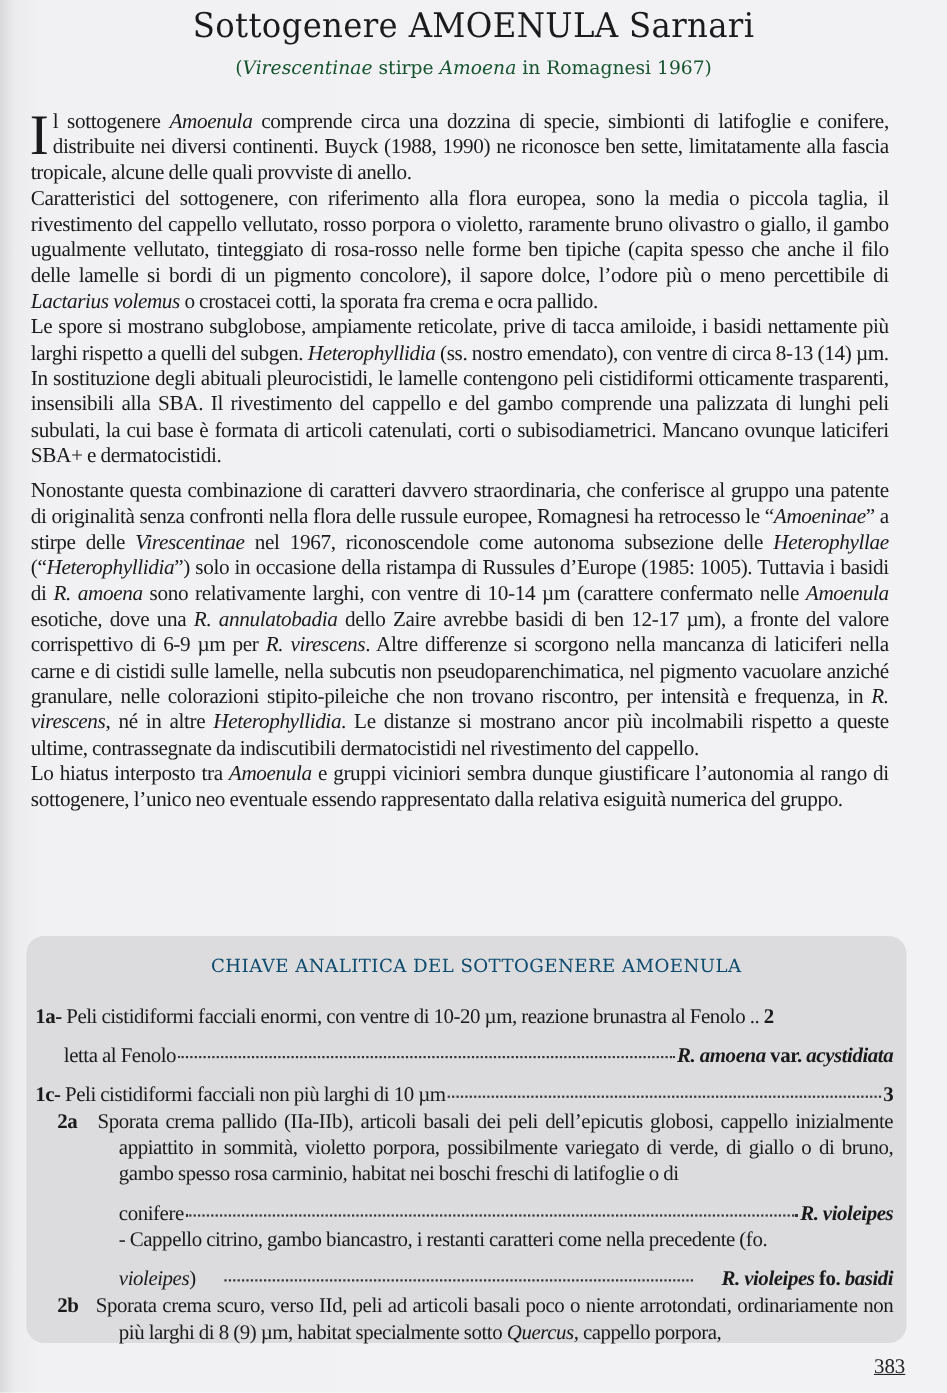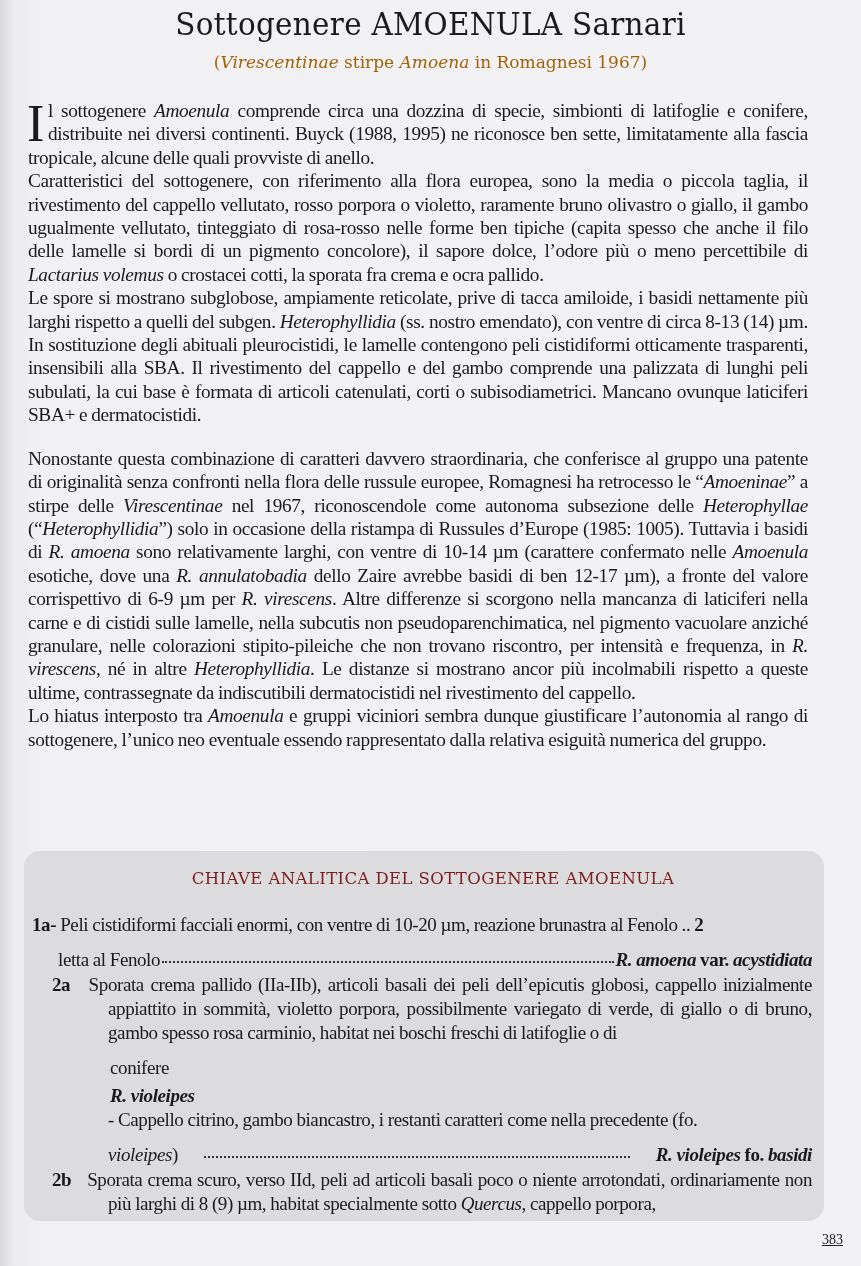--- a/index.html
+++ b/index.html
@@ -15,73 +15,73 @@
     position: absolute; left: 0; width: 861px; top: 6px;
     text-align: center;
     font-family: "DejaVu Serif", serif;
     font-size: 31px; letter-spacing: 0.3px; color: #1b1b1b;
     transform: scaleX(0.95);
   }
   .subtitle {
     position: absolute; left: 0; width: 861px; top: 52px;
     text-align: center;
     font-family: "DejaVu Serif", serif;
-    font-size: 17px; color: #a16207;
+    font-size: 17px; color: #14532d;
   }
   .body-text {
     position: absolute; left: 28px; width: 780px; top: 99px;
     font-size: 19.3px; line-height: 23.4px; text-align: justify;
     letter-spacing: -0.35px; word-spacing: -0.4px;
   }
   .body-text p { margin: 0; }
-  .body-text p.gap { margin-top: 20px; }
+  .body-text p.gap { margin-top: 8px; }
   .dropcap {
     float: left; font-size: 52px; line-height: 42px; margin: 4px 4px 0 -1px;
     font-family: "Liberation Serif", serif;
   }
   .key-box {
     position: absolute; left: 24px; top: 851px; width: 800px; height: 370px;
     background: #dcdcde;
     border-radius: 16px;
   }
   .key-title {
     position: absolute; left: 0; width: 818px; top: 18px; text-align: center;
-    font-family: "DejaVu Serif", serif; font-size: 16.5px; letter-spacing: 0.4px; color: #7f1d1d;
+    font-family: "DejaVu Serif", serif; font-size: 16.5px; letter-spacing: 0.4px; color: #0c4a6e;
   }
   .key-body {
     position: absolute; left: 8px; top: 62px; width: 780px;
     font-size: 19px; line-height: 24.3px; letter-spacing: -0.4px; word-spacing: -0.3px;
   }
   .entry { position: relative; }
   .entry .lbl { font-weight: bold; }
   .row-line { display: flex; align-items: baseline; white-space: nowrap; margin-top: 11px; }
   .row-line .txt { flex: 0 0 auto; }
   .row-line .dots {
     flex: 1 1 auto; overflow: hidden; margin: 0 2px;
     border-bottom: 2px dotted #333; height: 1px; align-self: baseline; transform: translateY(-3px);
   }
   .row-line .res { flex: 0 0 auto; font-weight: bold; }
   .ind1 { padding-left: 26px; }
   .sub2 { padding-left: 20px; }
   .justify { text-align: justify; font-family: Liberation Serif, serif; }
   .pagenum {
-    position: absolute; right: 18px; top: 1232px; font-size: 14px; color: #222; text-decoration: underline;
+    position: absolute; right: 38px; top: 1232px; font-size: 19px; color: #222; text-decoration: underline;
   }
   i, em { font-style: italic; }
 </style>
 </head>
 <body>
 
 <div class="page">
 
   <div class="title">Sottogenere AMOENULA Sarnari</div>
   <div class="subtitle"><span>(</span><i>Virescentinae</i><span> stirpe </span><i>Amoena</i><span> in Romagnesi 1967)</span></div>
 
   <div class="body-text">
-    <p><span class="dropcap">I</span><span>l sottogenere </span><i>Amoenula</i><span> comprende circa una dozzina di specie, simbionti di latifoglie e conifere, distribuite nei diversi continenti. Buyck (1988, 1995) ne riconosce ben sette, limitatamente alla fascia tropicale, alcune delle quali provviste di anello.</span></p>
+    <p><span class="dropcap">I</span><span>l sottogenere </span><i>Amoenula</i><span> comprende circa una dozzina di specie, simbionti di latifoglie e conifere, distribuite nei diversi continenti. Buyck (1988, 1990) ne riconosce ben sette, limitatamente alla fascia tropicale, alcune delle quali provviste di anello.</span></p>
     <p><span>Caratteristici del sottogenere, con riferimento alla flora europea, sono la media o piccola taglia, il rivestimento del cappello vellutato, rosso porpora o violetto, raramente bruno olivastro o giallo, il gambo ugualmente vellutato, tinteggiato di rosa-rosso nelle forme ben tipiche (capita spesso che anche il filo delle lamelle si bordi di un pigmento concolore), il sapore dolce, l’odore più o meno percettibile di </span><i>Lactarius volemus</i><span> o crostacei cotti, la sporata fra crema e ocra pallido.</span></p>
     <p><span>Le spore si mostrano subglobose, ampiamente reticolate, prive di tacca amiloide, i basidi nettamente più larghi rispetto a quelli del subgen. </span><i>Heterophyllidia</i><span> (ss. nostro emendato), con ventre di circa 8-13 (14) µm. In sostituzione degli abituali pleurocistidi, le lamelle contengono peli cistidiformi otticamente trasparenti, insensibili alla SBA. Il rivestimento del cappello e del gambo comprende una palizzata di lunghi peli subulati, la cui base è formata di articoli catenulati, corti o subisodiametrici. Mancano ovunque laticiferi SBA+ e dermatocistidi.</span></p>
     <p class="gap"><span>Nonostante questa combinazione di caratteri davvero straordinaria, che conferisce al gruppo una patente di originalità senza confronti nella flora delle russule europee, Romagnesi ha retrocesso le “</span><i>Amoeninae</i><span>” a stirpe delle </span><i>Virescentinae</i><span> nel 1967, riconoscendole come autonoma subsezione delle </span><i>Heterophyllae</i><span> (“</span><i>Heterophyllidia</i><span>”) solo in occasione della ristampa di Russules d’Europe (1985: 1005). Tuttavia i basidi di </span><i>R. amoena</i><span> sono relativamente larghi, con ventre di 10-14 µm (carattere confermato nelle </span><i>Amoenula</i><span> esotiche, dove una </span><i>R. annulatobadia</i><span> dello Zaire avrebbe basidi di ben 12-17 µm), a fronte del valore corrispettivo di 6-9 µm per </span><i>R. virescens</i><span>. Altre differenze si scorgono nella mancanza di laticiferi nella carne e di cistidi sulle lamelle, nella subcutis non pseudoparenchimatica, nel pigmento vacuolare anziché granulare, nelle colorazioni stipito-pileiche che non trovano riscontro, per intensità e frequenza, in </span><i>R. virescens</i><span>, né in altre </span><i>Heterophyllidia</i><span>. Le distanze si mostrano ancor più incolmabili rispetto a queste ultime, contrassegnate da indiscutibili dermatocistidi nel rivestimento del cappello.</span></p>
     <p><span>Lo hiatus interposto tra </span><i>Amoenula</i><span> e gruppi viciniori sembra dunque giustificare l’autonomia al rango di sottogenere, l’unico neo eventuale essendo rappresentato dalla relativa esiguità numerica del gruppo.</span></p>
   </div>
 
   <div class="key-box">
     <div class="key-title">CHIAVE ANALITICA DEL SOTTOGENERE AMOENULA</div>
     <div class="key-body">
 
@@ -90,24 +90,29 @@
       </div>
 
       <div class="entry">
         <div class="row-line ind1">
           <span class="txt">letta al Fenolo</span>
           <span class="dots"></span>
           <span class="res"><i>R. amoena</i><span> var. </span><i>acystidiata</i></span>
         </div>
       </div>
 
+      <div class="entry row-line">
+        <span class="txt"><span class="lbl">1c-</span><span> Peli cistidiformi facciali non più larghi di 10 µm</span></span>
+        <span class="dots"></span>
+        <span class="res">3</span>
+      </div>
 
       <div class="entry sub2">
         <div class="justify" style="padding-left:56px;text-indent:-56px;"><span style="display:inline-block;width:0;"></span><span class="lbl" style="display:inline-block;min-width:30px;text-indent:0;padding-left:0;">2a</span><span> Sporata crema pallido (IIa-IIb), articoli basali dei peli dell’epicutis globosi, cappello inizialmente appiattito in sommità, violetto porpora, possibilmente variegato di verde, di giallo o di bruno, gambo spesso rosa carminio, habitat nei boschi freschi di latifoglie o di</span></div>
-        <div class="row-line" style="padding-left:56px;flex-direction:column;">
+        <div class="row-line" style="padding-left:56px;">
           <span class="txt">conifere</span>
           <span class="dots"></span>
           <span class="res"><i>R. violeipes</i></span>
         </div>
         <div class="justify" style="padding-left:56px;"><span>- Cappello citrino, gambo biancastro, i restanti caratteri come nella precedente (fo.</span></div>
         <div class="row-line" style="padding-left:56px;gap:24px;">
           <span class="txt"><i>violeipes</i><span>)</span></span>
           <span class="dots"></span>
           <span class="res"><i>R. violeipes</i><span> fo. </span><i>basidi</i></span>
         </div>

